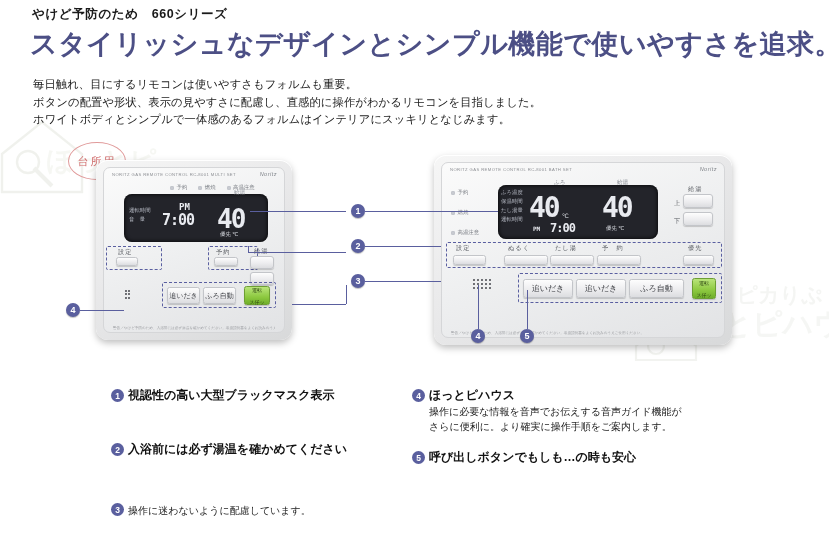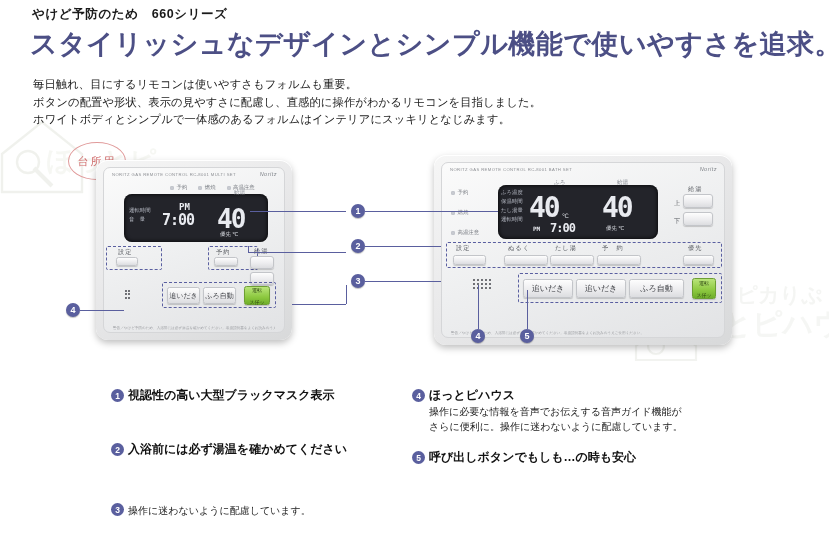--- a/index.html
+++ b/index.html
@@ -378,21 +378,21 @@
     <div class="fbody">
       <div>操作に迷わないように配慮しています。</div>
     </div>
   </div>
 
   <div class="feat" style="left:412px; top:388px;">
     <div class="fnum">4</div>
     <div class="ftitle">ほっとピハウス</div>
     <div class="fbody">
       <div>操作に必要な情報を音声でお伝えする音声ガイド機能が</div>
-      <div>さらに便利に。操作に迷わないように配慮しています。</div>
+      <div>さらに便利に。より確実に操作手順をご案内します。</div>
     </div>
   </div>
 
   <div class="feat" style="left:412px; top:450px;">
     <div class="fnum">5</div>
     <div class="ftitle">呼び出しボタンでもしも…の時も安心</div>
   </div>
 
 </div>
 

